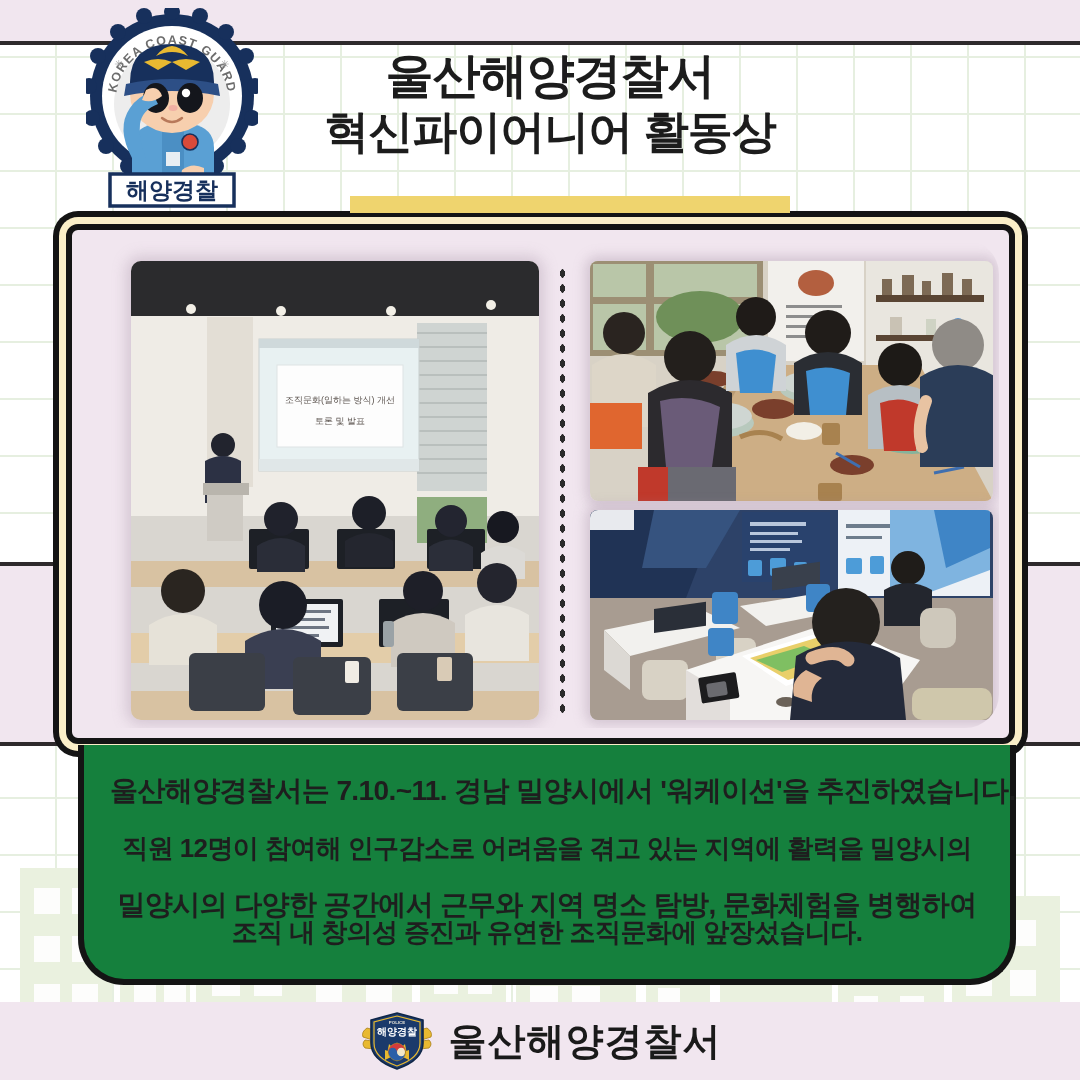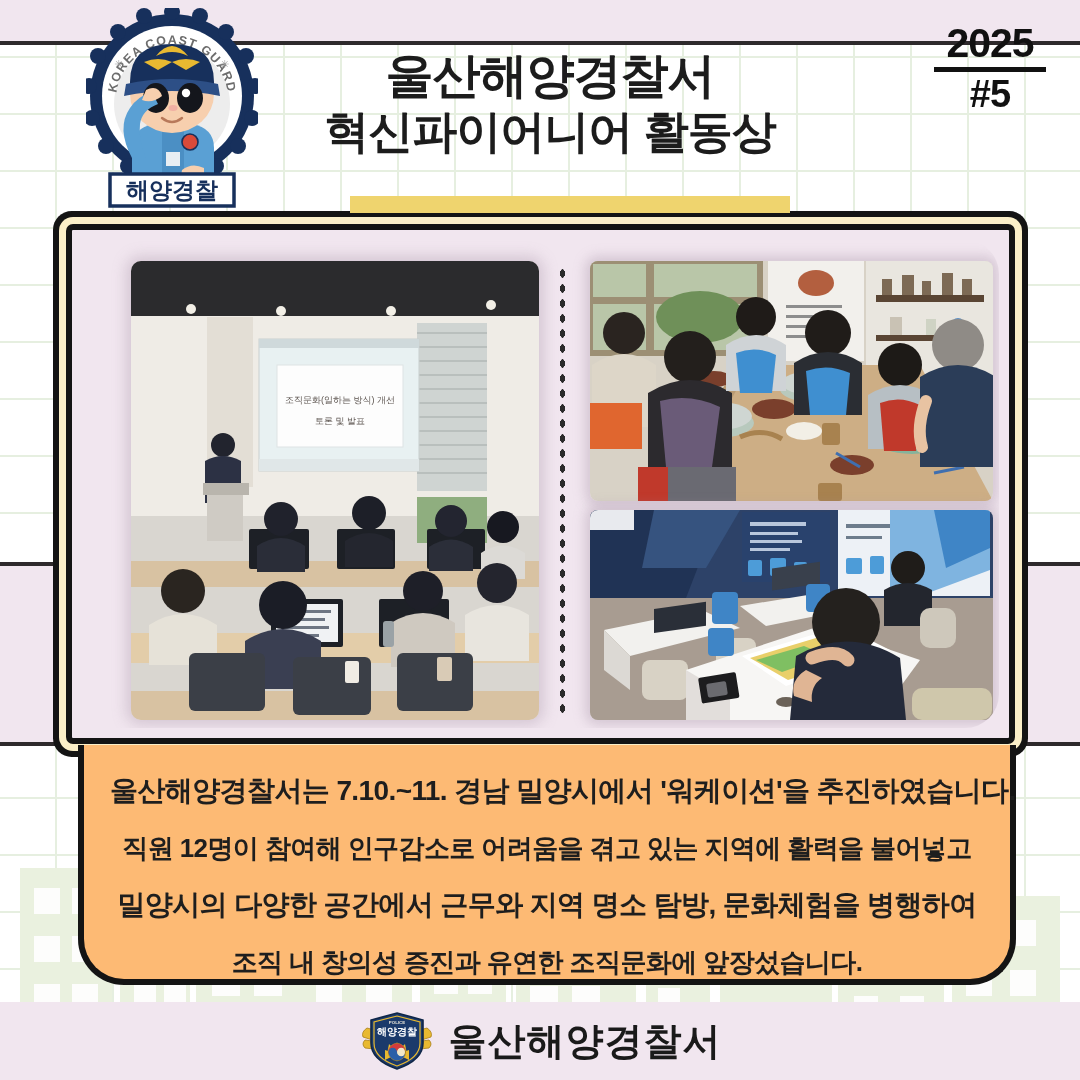--- a/index.html
+++ b/index.html
@@ -63,21 +63,21 @@
   }
   .issue-year { font-size:41px; font-weight:bold; line-height:1.05; letter-spacing:-1px;}
   .issue-rule { height:5px; background:#111; margin:2px 4px 3px 4px; }
   .issue-num { font-size:38px; font-weight:bold; line-height:1.05; letter-spacing:-1px;}
 
   
   #photo-card {
     position:absolute; left:66px; top:224px; width:949px; height:520px;
     background:#f1e6ef;
     border:7px solid #141414;
-    border-radius:7px;
+    border-radius:12px;
     outline:17px solid #fbefc8;
     outline-offset:0px;
     box-shadow:0 0 0 24px #141414 inset, 0 0 0 0 transparent;
   }
   
   #photo-card {
     box-shadow:
       0 0 0 7px #fbefc8,
       0 0 0 13px #141414;
     border:6px solid #141414;
@@ -106,36 +106,36 @@
   .dot-sep {
     position:absolute; left:476px; top:26px; width:9px; height:450px;
     background-image:radial-gradient(#2b2b2b 38%, transparent 42%);
     background-size:9px 15px;
     background-repeat:repeat-y;
   }
 
   
   #text-box {
     position:absolute; left:78px; top:745px; width:938px; height:240px;
-    background:#fdba74;
+    background:#15803d;
     border:6px solid #141414;
     border-top:none;
     border-radius:0 0 46px 46px;
     padding:20px 26px 0 26px;
     text-align:center;
   }
   .body-line {
     color:#1e1e1e; font-weight:bold; line-height:1.0;
     letter-spacing:-0.6px;
     white-space:nowrap;
   }
   .body-line.b1 { font-size:28px; margin-top:12px; }
   .body-line.b2 { font-size:26px; margin-top:30px; }
   .body-line.b3 { font-size:28px; margin-top:30px; }
-  .body-line.b4 { font-size:26px; margin-top:30px; }
+  .body-line.b4 { font-size:26px; }
 
   
   #footer {
     position:absolute; left:0; bottom:0; width:1080px; height:78px;
     background:#f1e6ef;
     display:flex; align-items:center; justify-content:center; gap:14px;
   }
   .footer-emblem { width:76px; height:62px; }
   .footer-emblem svg { display:block; width:100%; height:100%; }
   .footer-name {
@@ -306,25 +306,20 @@
       </g>
     </svg>
   </div>
 
   <div class="title-wrap">
     <div class="title-hl"></div>
     <div class="title-line l1">울산해양경찰서</div>
     <div class="title-line l2">혁신파이어니어 활동상</div>
   </div>
 
-  <div class="issue">
-    <div class="issue-year">2025</div>
-    <div class="issue-rule"></div>
-    <div class="issue-num">#5</div>
-  </div>
 </div>
 
 <div id="photo-card">
   <div class="card-inner">
 
     <div class="photo-left">
       <svg viewBox="0 0 408 459" preserveAspectRatio="none" aria-hidden="true">
         <rect width="408" height="459" fill="#d9d6d0"></rect>
         <rect x="0" y="0" width="408" height="60" fill="#2b2b2d"></rect>
         <circle cx="60" cy="48" r="5" fill="#f2efe6"></circle>
@@ -567,21 +562,21 @@
         <rect x="330" y="98" width="36" height="40" rx="10" fill="#cec8bb"></rect>
         <rect x="322" y="178" width="80" height="32" rx="10" fill="#cfc7ab"></rect>
       </svg>
     </div>
 
   </div>
 </div>
 
 <div id="text-box">
   <div class="body-line b1">울산해양경찰서는 7.10.~11. 경남 밀양시에서 '워케이션'을 추진하였습니다.</div>
-  <div class="body-line b2">직원 12명이 참여해 인구감소로 어려움을 겪고 있는 지역에 활력을 불어넣고</div>
+  <div class="body-line b2">직원 12명이 참여해 인구감소로 어려움을 겪고 있는 지역에 활력을 밀양시의</div>
   <div class="body-line b3">밀양시의 다양한 공간에서 근무와 지역 명소 탐방, 문화체험을 병행하여</div>
   <div class="body-line b4">조직 내 창의성 증진과 유연한 조직문화에 앞장섰습니다.</div>
 </div>
 
 <div id="footer">
   <div class="footer-emblem">
     <svg viewBox="0 0 76 62" aria-hidden="true">
       <g fill="#e8b931" stroke="#a9801b" stroke-width="0.8">
         <path d="M38 26 L8 18 Q2 22 4 27 L20 32 L6 30 Q2 34 6 38 L24 40 Z"></path>
         <path d="M38 26 L68 18 Q74 22 72 27 L56 32 L70 30 Q74 34 70 38 L52 40 Z"></path>

